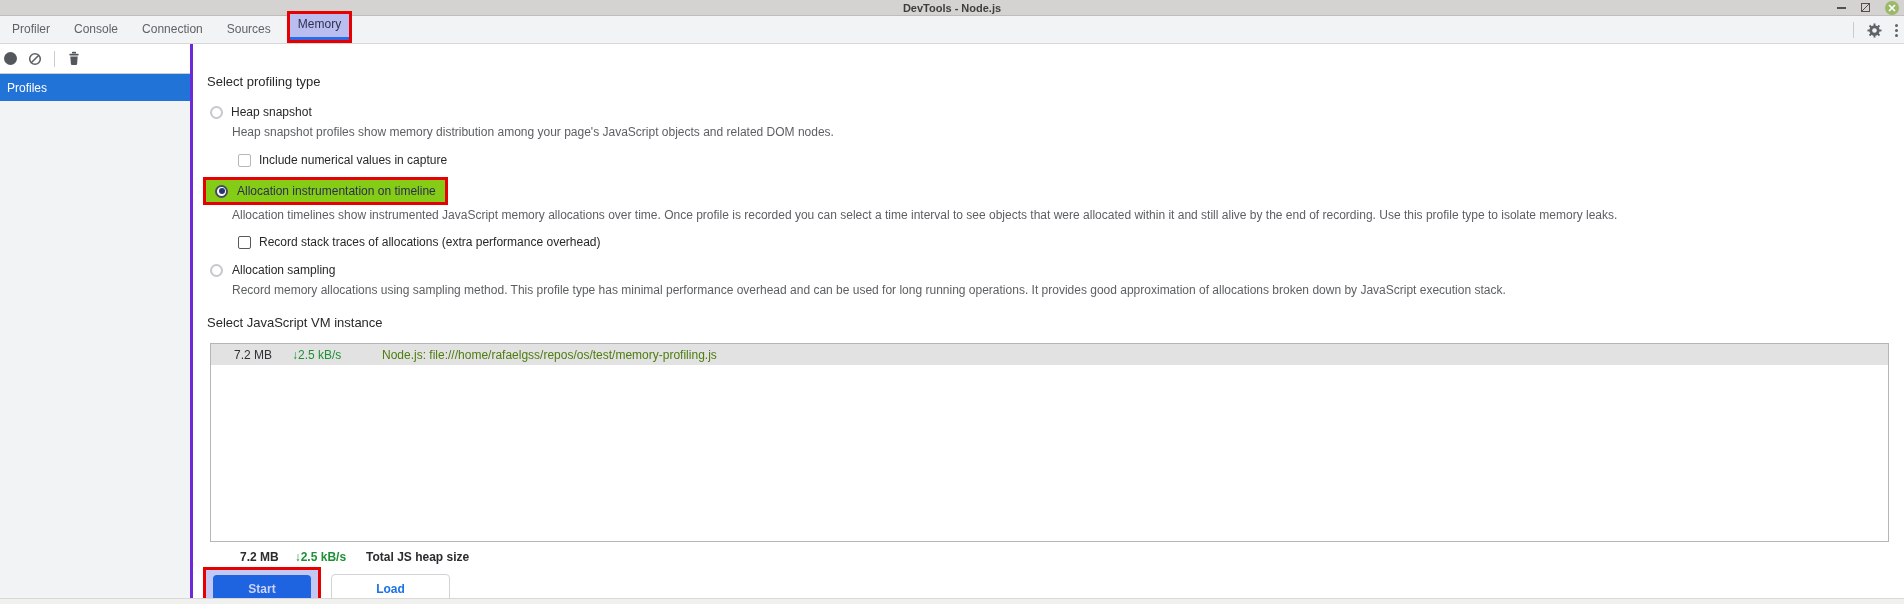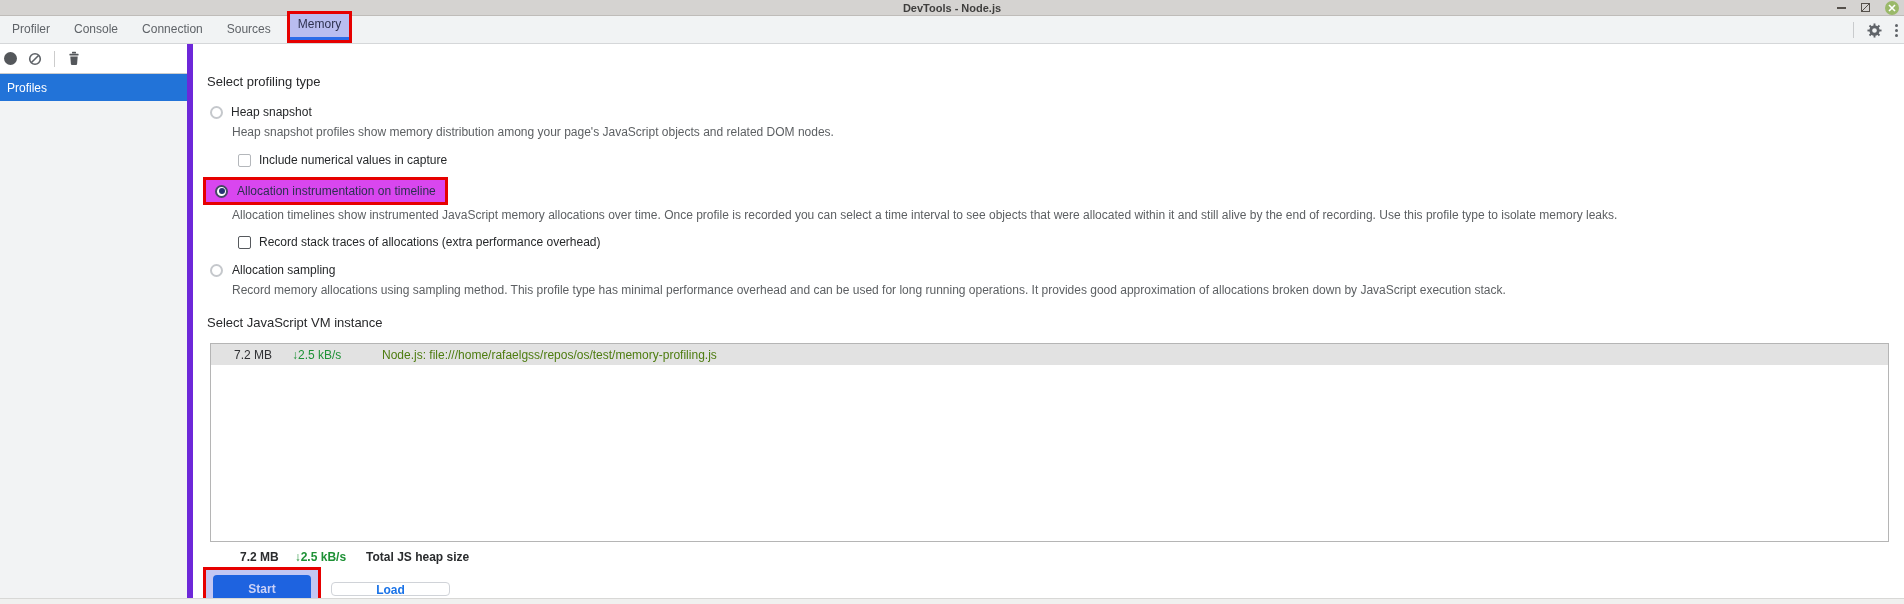--- a/index.html
+++ b/index.html
@@ -38,21 +38,21 @@
     border: 3px solid #e60000; background: #b9bdf0; color: #2e3250; position: relative;
   }
   .tab-active::after { content:""; position:absolute; left:0; right:0; bottom:0; height:3px; background:#2b6be8; }
   .tabbar-right { position: absolute; right: 6px; top: 0; height: 28px; display: flex; align-items: center; gap: 13px; }
   .tb-divider { width: 1px; height: 16px; background: #c9cbcd; }
   .dots-icon { display: flex; flex-direction: column; gap: 2px; }
   .dots-icon i { width: 3px; height: 3px; border-radius: 50%; background: #5f6368; display: block; }
 
   
   .body-row { display: flex; height: 559px; }
-  .left-panel { width: 193px; border-right: 6px solid #6d28d9; background: #f2f3f4; display: flex; flex-direction: column; }
+  .left-panel { width: 193px; border-right: 3px solid #6d28d9; background: #f2f3f4; display: flex; flex-direction: column; }
   .left-toolbar { height: 30px; background: #fff; border-bottom: 1px solid #cccccc;
     display: flex; align-items: center; padding-left: 4px; gap: 11px; }
   .record-icon { width: 13px; height: 13px; border-radius: 50%; background: #54575b; }
   .lt-divider { width: 1px; height: 16px; background: #cccccc; margin: 0 1px; }
   .profiles-row { height: 27px; background: #2273d8; color: #ffffff; display: flex; align-items: center; padding-left: 7px; font-size: 12px; }
   .left-rest { flex: 1; }
 
   
   .main { flex: 1; background: #fff; padding-top: 30px; position: relative; }
   .section-heading { font-size: 13px; color: #28292b; margin-left: 14px; }
@@ -61,21 +61,21 @@
   .radio.selected { border-color: #454a63; position: relative; }
   .radio.selected::after { content:""; position:absolute; inset:1.5px; border-radius:50%; background:#283372; }
   .option-label { font-size: 12px; color: #26282a; }
   .option-desc { margin: 6px 0 0 39px; font-size: 12px; color: #5d6063; line-height: 14px; }
   .checkbox-row { display: flex; align-items: center; gap: 8px; margin-left: 45px; }
   .checkbox { width: 13px; height: 13px; border: 1.5px solid #b4b7bb; border-radius: 2px; background: #fff; flex: none; }
   .checkbox.strong { border-color: #56595d; }
   .annotated-option {
     display: inline-flex; align-items: center; gap: 9px;
     margin: 10px 0 0 10px; padding: 4px 9px;
-    border: 3px solid #e60000; background: #d946ef;
+    border: 3px solid #e60000; background: #84cc16;
   }
   .annotated-option .option-label { color: #2c3050; }
 
   .mt16 { margin-top: 16px; gap: 8px; }
   .mt14 { margin-top: 14px; }
   .mt13 { margin-top: 13px; }
   .mt18 { margin-top: 18px; }
   .mt3  { margin-top: 3px; }
 
   
@@ -87,21 +87,21 @@
 
   
   .heap-summary { margin: 8px 0 0 47px; display: flex; font-size: 12px; font-weight: bold; }
   .hs-size { color: #2a2c2e; }
   .hs-rate { margin-left: 16px; color: #1e9136; }
   .hs-label { margin-left: 20px; color: #2a2c2e; }
   .buttons-row { margin: 3px 0 0 10px; display: flex; align-items: center; }
   .start-annotation { border: 3px solid #e60000; background: #c3c7f3; padding: 5px 7px; }
   .start-button { width: 98px; height: 27px; background: #1e63e0; color: #ccd1f6;
     border: none; border-radius: 4px; font-size: 12px; font-weight: bold; font-family: inherit; }
-  .load-button { width: 119px; height: 14px; margin-left: 10px; background: #fff; color: #1a73e8;
+  .load-button { width: 119px; height: 29px; margin-left: 10px; background: #fff; color: #1a73e8;
     border: 1px solid #d0d3d8; border-radius: 4px; font-size: 12px; font-weight: bold; font-family: inherit; }
 
   .bottom-edge { position: absolute; left: 0; right: 0; bottom: 0; height: 6px;
     background: #f0f0ef; border-top: 1px solid #d8d8d6; z-index: 5; }
 
   svg { display: block; }
 </style>
 </head>
 <body>
 

